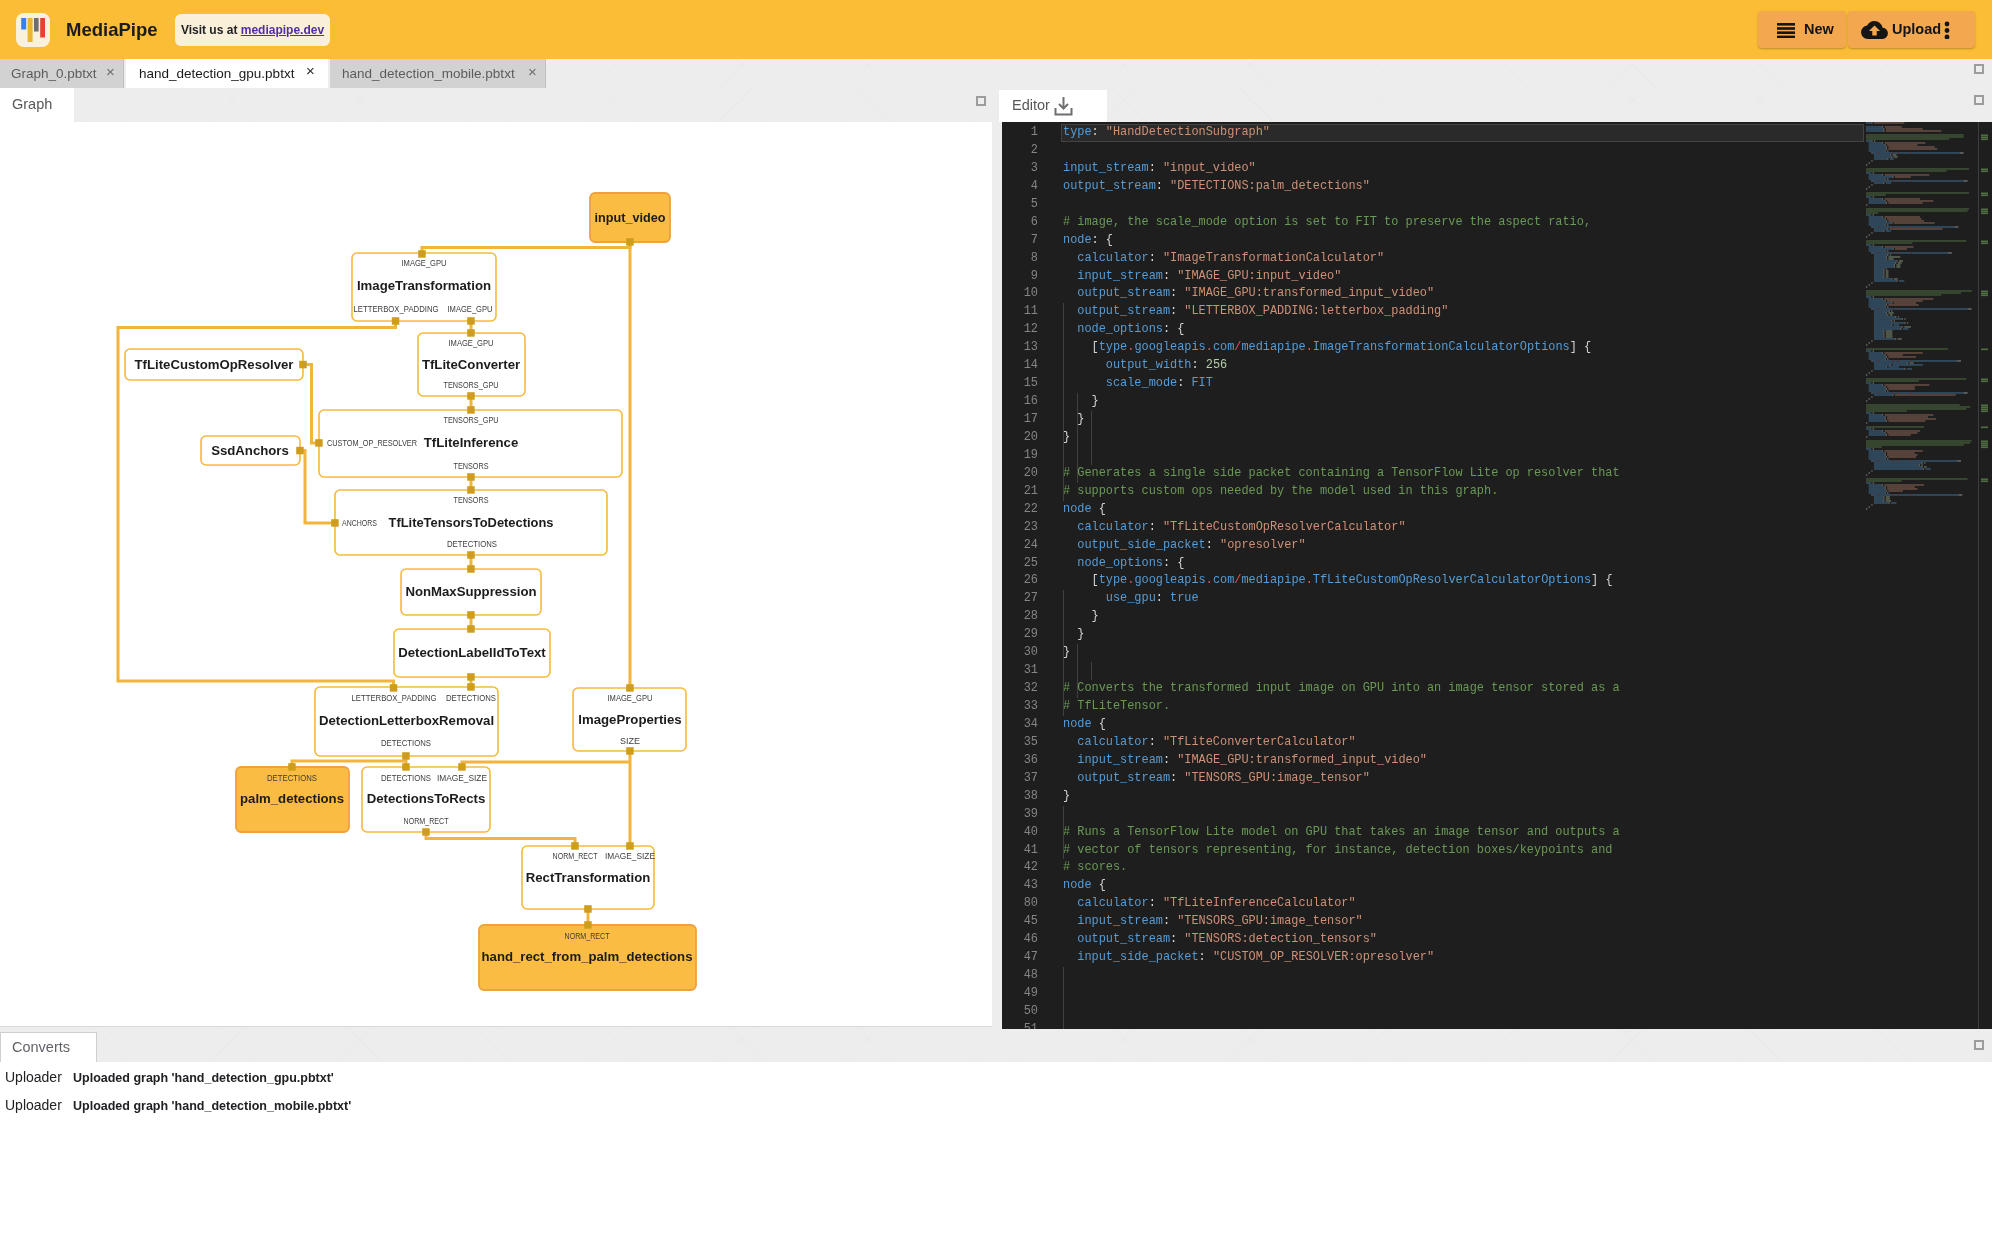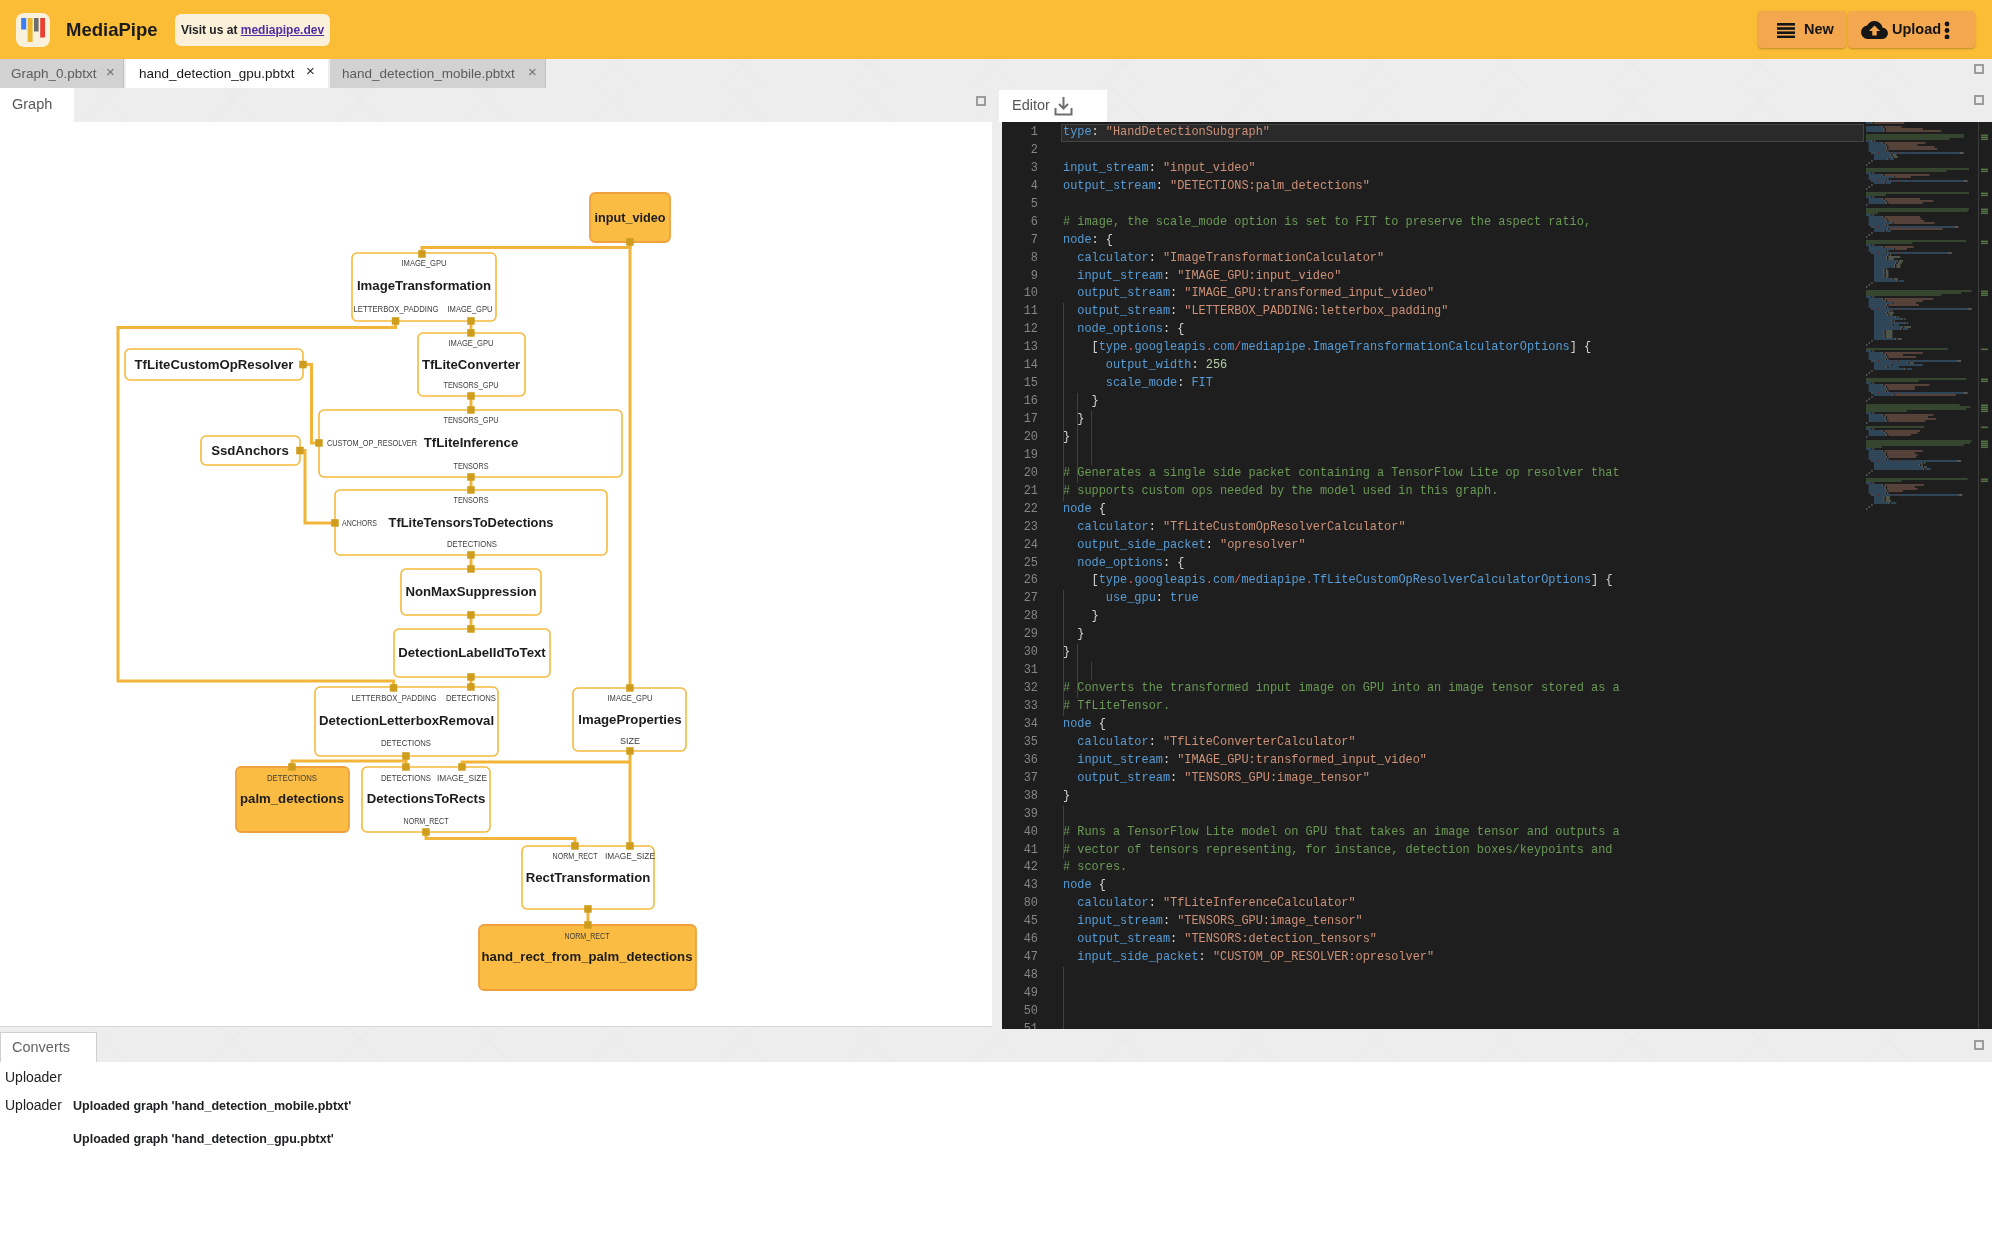--- a/index.html
+++ b/index.html
@@ -833,17 +833,17 @@
 <rect x="1981" y="478.5" width="7" height="1.6" fill="#6a9955" fill-opacity="0.65"></rect>
 <rect x="1981" y="480.5" width="7" height="1.6" fill="#6a9955" fill-opacity="0.65"></rect>
   </svg>
 
   <div class="abs patt" style="left:0;top:1027px;width:1992px;height:35px"></div>
   <div class="abs" style="left:0;top:1032px;width:97px;height:30px;background:#fff;border:1px solid #cfcfcf;border-bottom:none"></div>
   <div class="abs" style="left:12px;top:1039px;font-size:14.5px;color:#5f6368">Converts</div>
   <div class="maxbox" style="left:1974px;top:1040px"></div>
   <div class="abs" style="left:0;top:1062px;width:1992px;height:180px;background:#fff"></div>
   <div class="abs" style="left:5px;top:1069px;font-size:14px;color:#202124">Uploader</div>
-  <div class="abs" style="left:73px;top:1132px;font-size:12.5px;font-weight:bold;color:#202124">Uploaded graph 'hand_detection_gpu.pbtxt'</div>
+  <div class="abs" style="left:73px;top:1071px;font-size:12.5px;font-weight:bold;color:#202124">Uploaded graph 'hand_detection_gpu.pbtxt'</div>
   <div class="abs" style="left:5px;top:1097px;font-size:14px;color:#202124">Uploader</div>
   <div class="abs" style="left:73px;top:1099px;font-size:12.5px;font-weight:bold;color:#202124">Uploaded graph 'hand_detection_mobile.pbtxt'</div>
 
 </div>
 
 </body></html>

